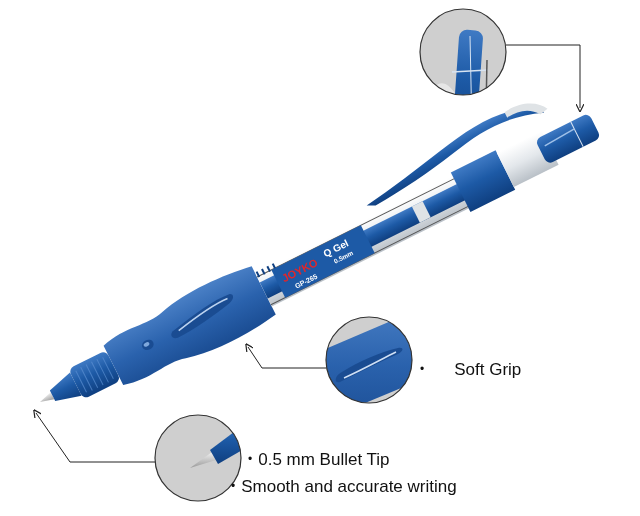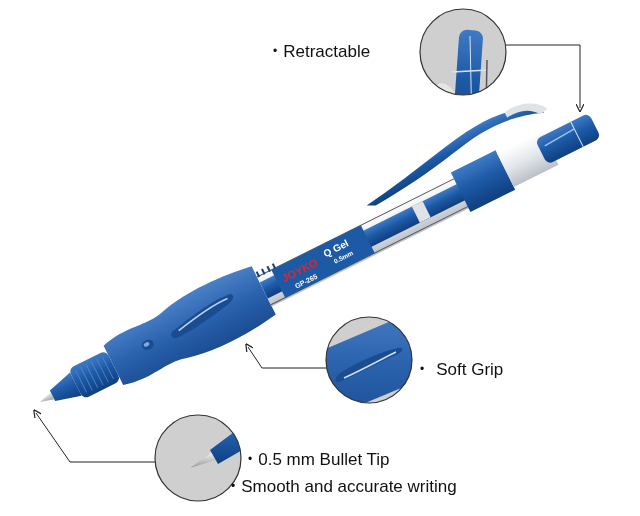--- a/index.html
+++ b/index.html
@@ -136,26 +136,23 @@
       <circle cx="198" cy="458" r="43" fill="#cfcfcf"></circle>
       <g clip-path="url(#clipTip)">
         <path d="M190,468 L212,452 L216,460 Z" fill="url(#metalGrad)"></path>
         <path d="M210,450 L250,420 L260,440 L218,464 Z" fill="url(#blueGrad)"></path>
       </g>
       <circle cx="198" cy="458" r="43" fill="none" stroke="#333" stroke-width="1.2"></circle>
       <polyline points="155,462 70,462 36,413" fill="none" stroke="#222" stroke-width="1" marker-end="url(#arrowHead)"></polyline>
     </g>
   </svg>
 
-  <div class="feature-text" style="left:273px; top:43px;">
-    <span class="bullet">•</span><span>Retractable</span>
-  </div>
 
   <div class="feature-text" style="left:420px; top:361px;">
-    <span class="bullet">•</span><span style="margin-left:6px">Soft Grip</span>
+    <span class="bullet">•</span><span style="margin-left:24px">Soft Grip</span>
   </div>
 
   <div class="feature-text" style="left:248px; top:451px;">
     <span class="bullet">•</span><span>0.5 mm Bullet Tip</span>
   </div>
 
   <div class="feature-text" style="left:231px; top:478px;">
     <span class="bullet">•</span><span>Smooth and accurate writing</span>
   </div>
 

